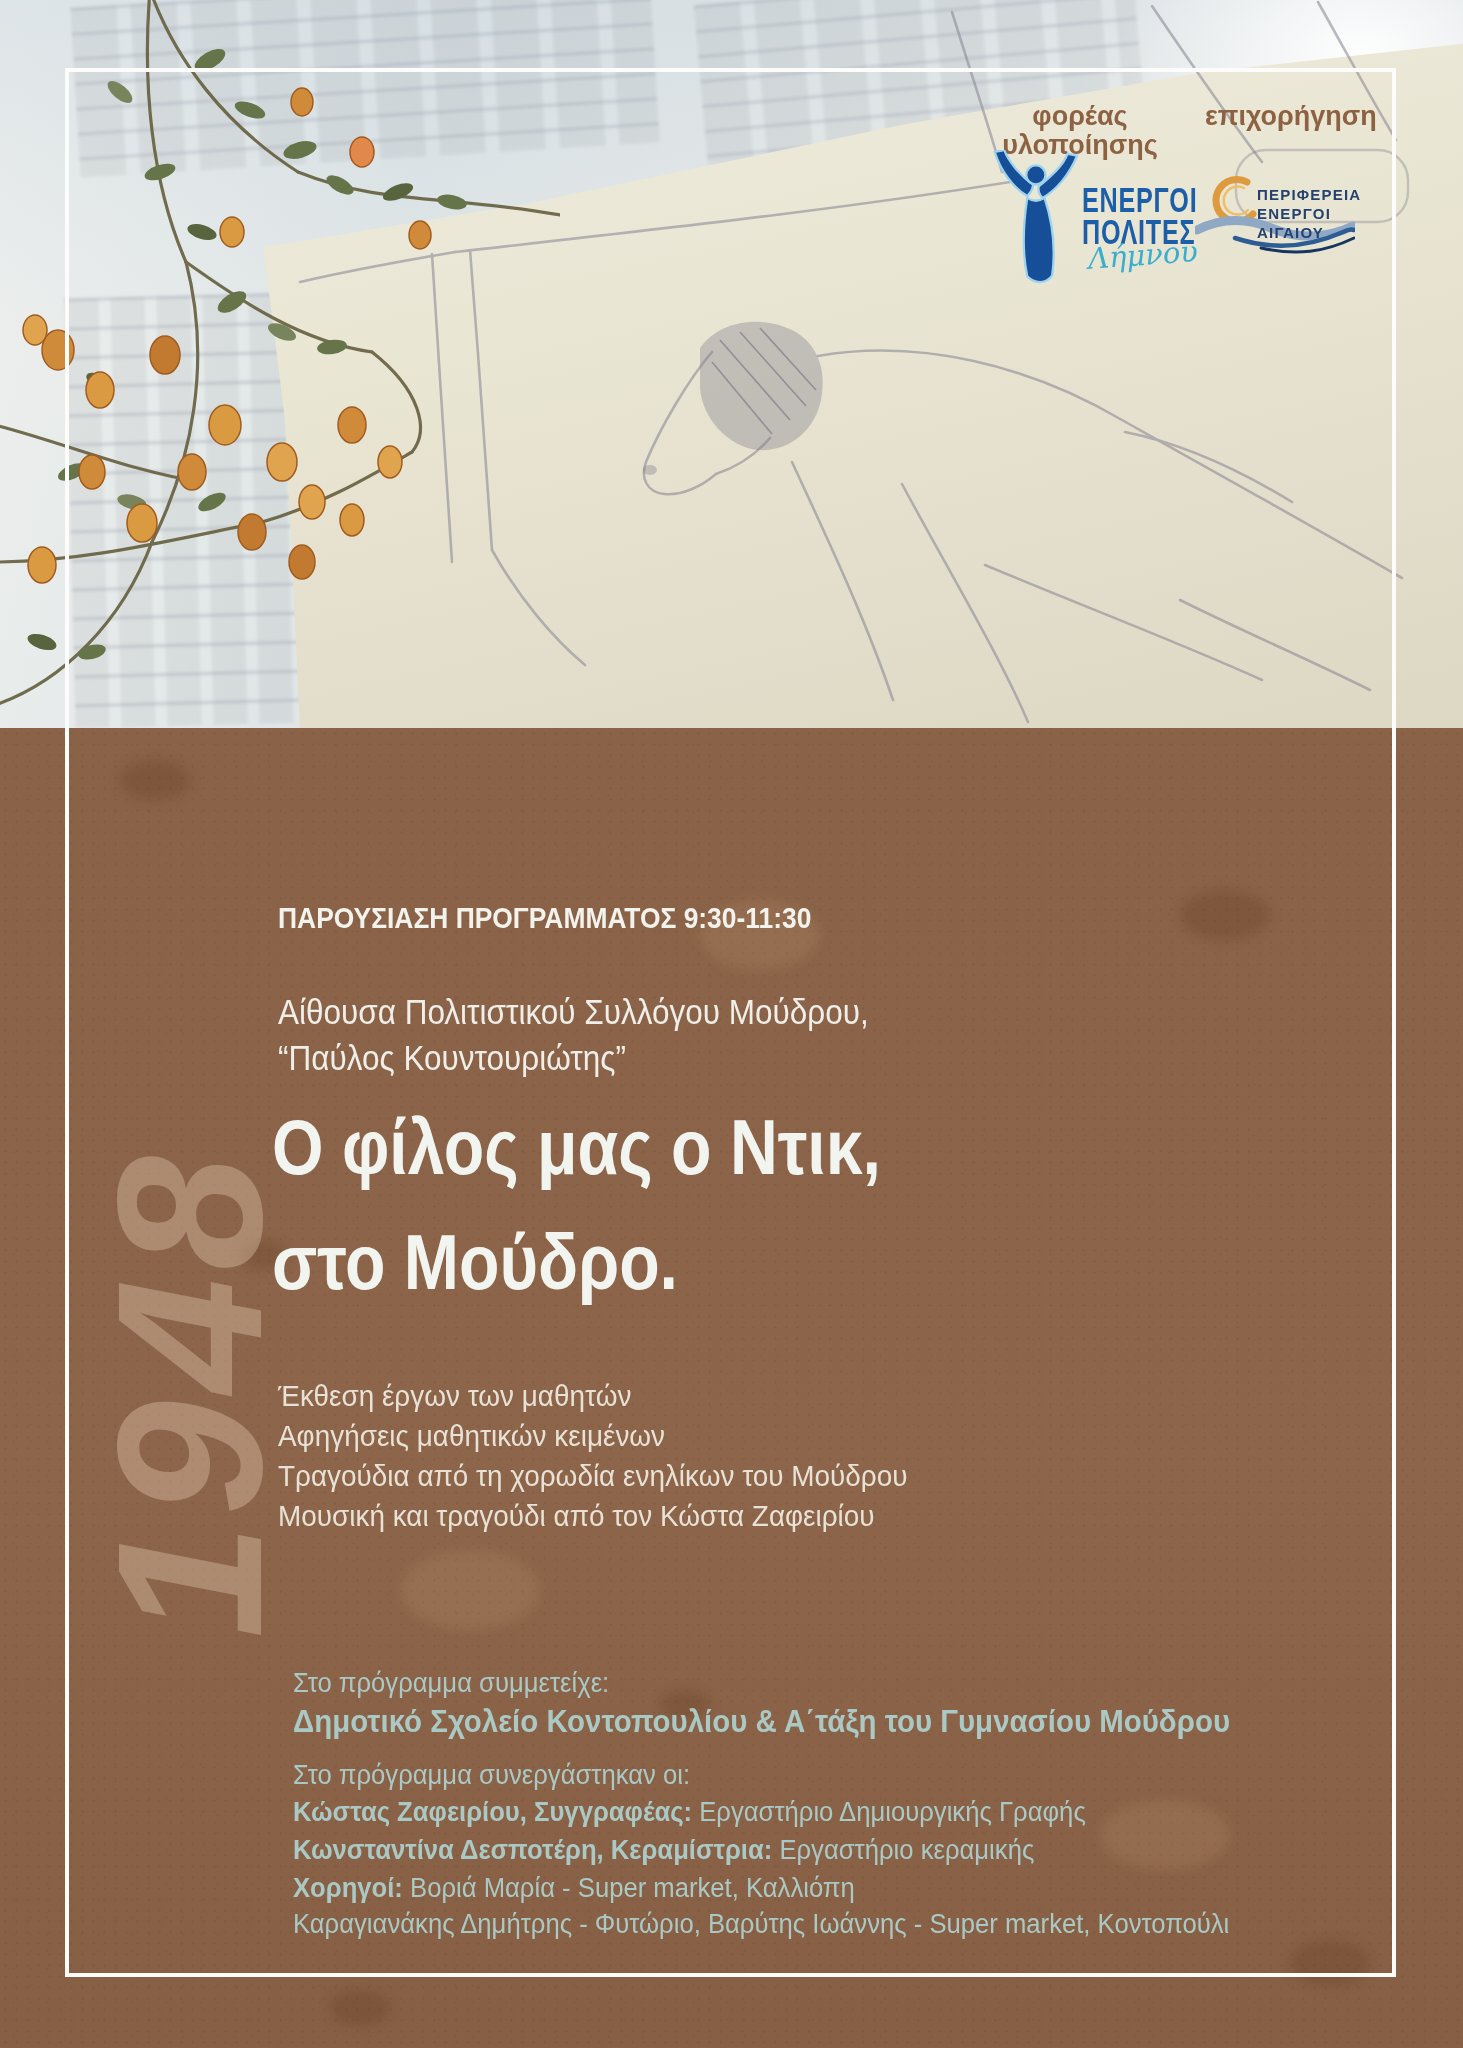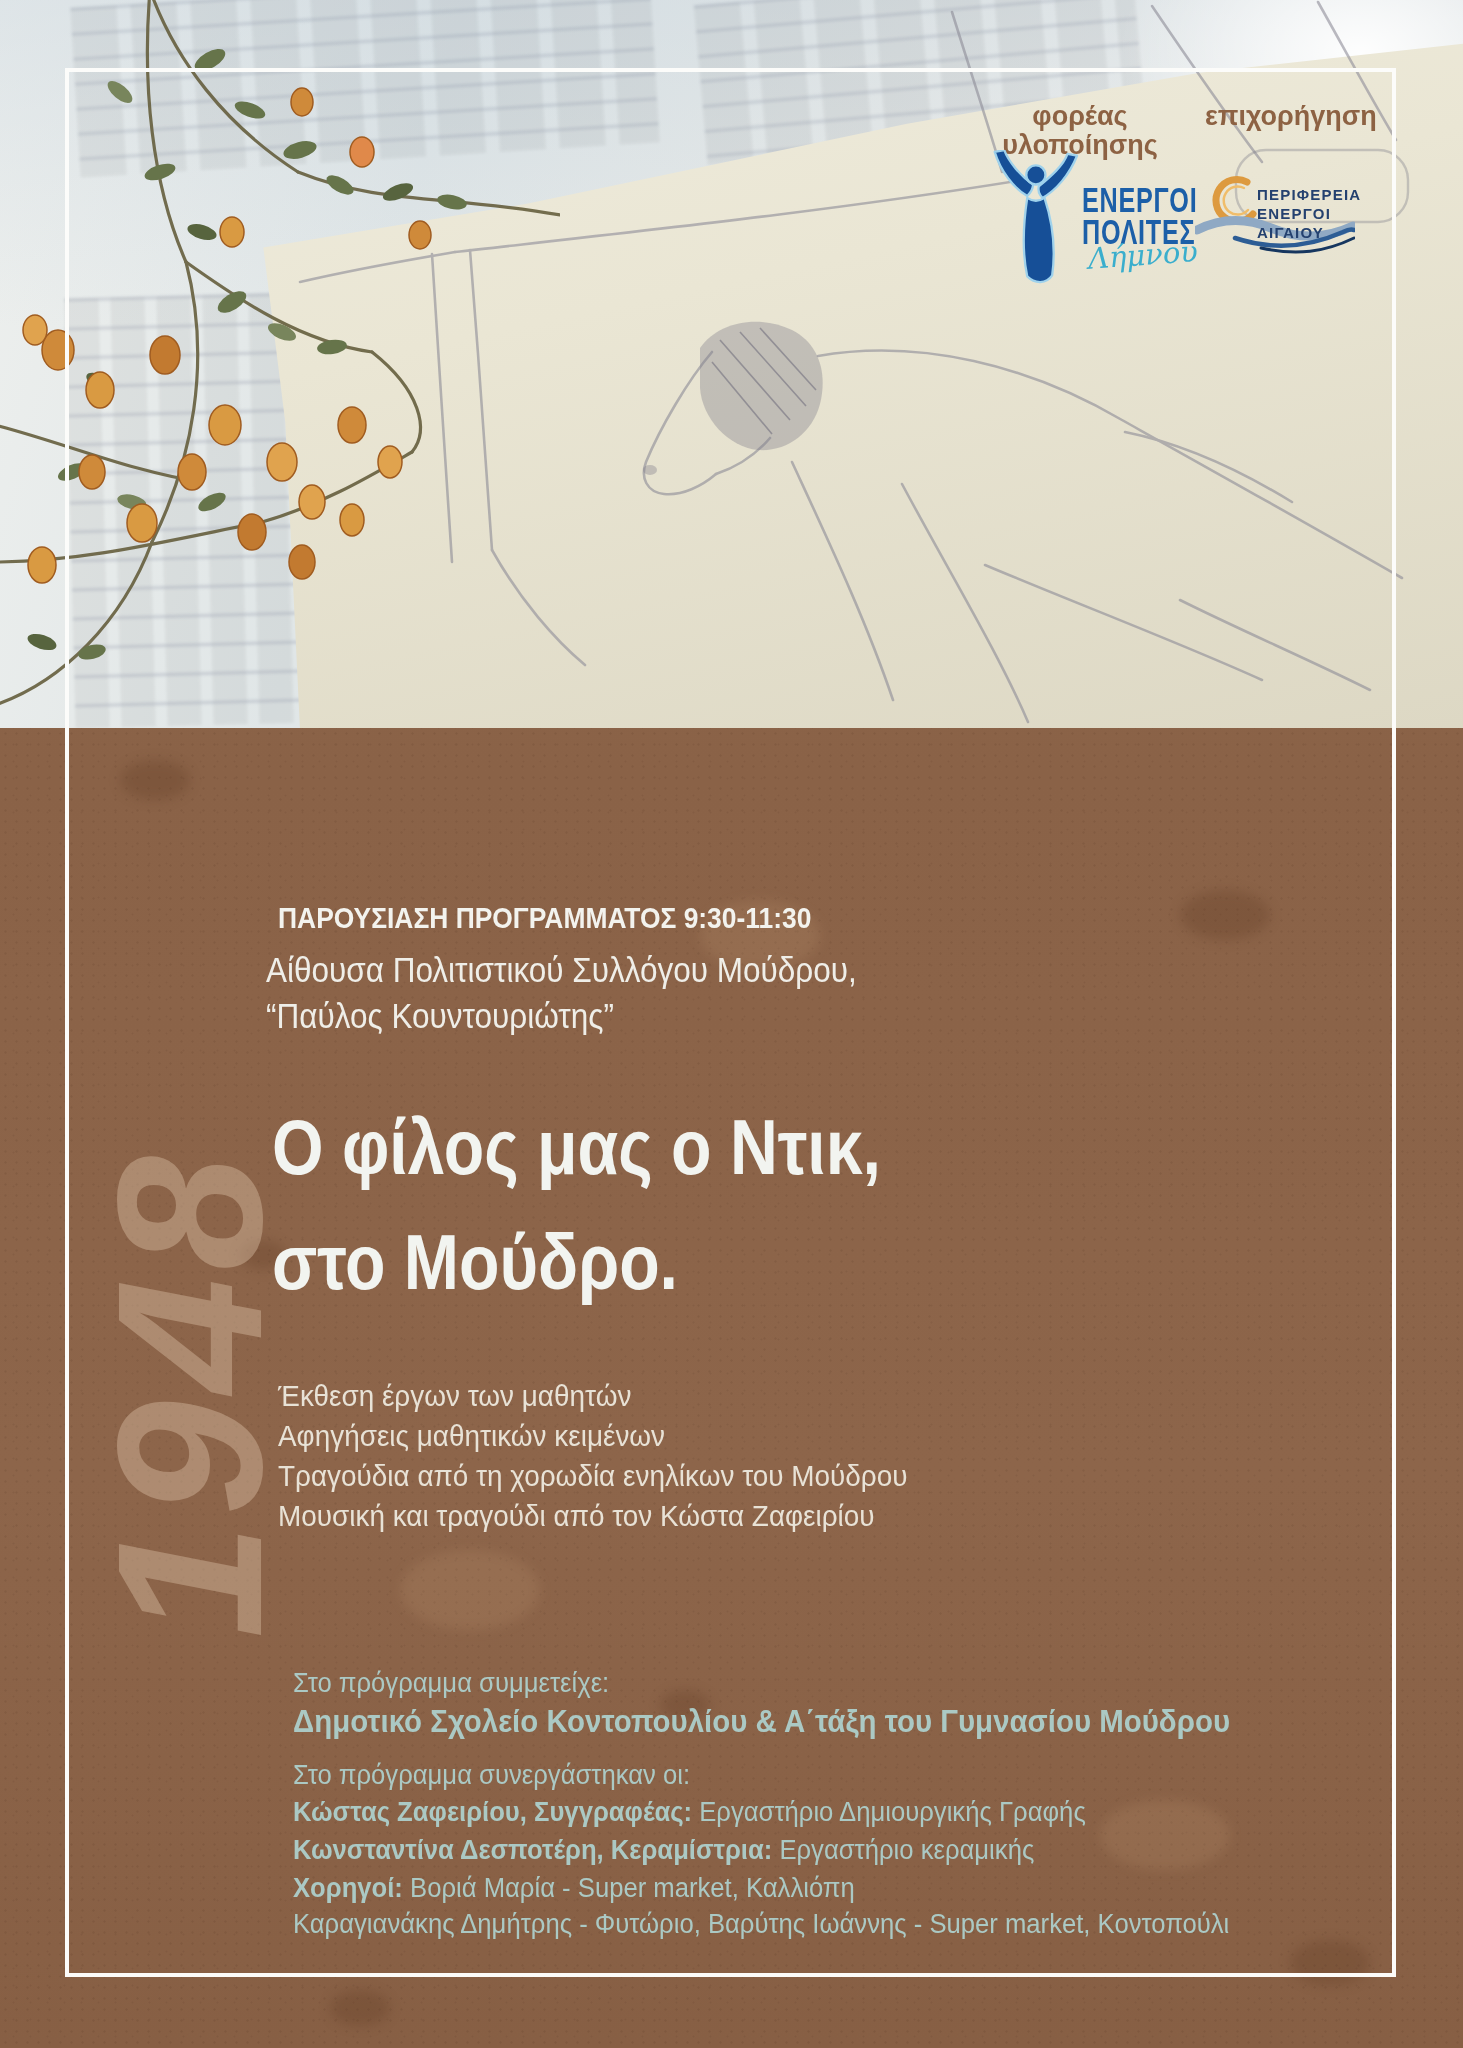--- a/index.html
+++ b/index.html
@@ -50,21 +50,21 @@
     background-image:radial-gradient(rgba(50,26,12,.8) .8px,rgba(0,0,0,0) 1.5px),
                      radial-gradient(rgba(40,20,10,.6) .7px,rgba(0,0,0,0) 1.3px);
     background-size:11px 11px,17px 17px;background-position:0 0,5px 8px;}
   .blotch{position:absolute;border-radius:50%;filter:blur(6px);}
   .dark{background:rgba(82,46,24,.22);}
   .lite{background:rgba(208,168,128,.15);}
 
   
   .date-heading{left:278px;top:784px;font-size:98px;font-weight:700;letter-spacing:1px;color:#a6c7c3;}
   .presentation{left:278px;top:901px;font-size:30px;font-weight:700;color:#f3f3ee;}
-  .venue{left:266px;font-size:35px;font-weight:400;color:#efeee8;}
+  .venue{left:278px;font-size:35px;font-weight:400;color:#efeee8;margin-top:42px;}
   .title-block{left:272px;top:1090px;color:#f2f4f0;font-weight:700;
     font-size:77px;line-height:115px;}
   .program{left:278px;top:1376px;font-size:30px;font-weight:400;line-height:40px;color:#e8e2d6;}
   .credit{left:278px;font-size:27px;color:#abc9c4;margin-left:15px;}
   .credit b{font-weight:700;}
   .year-box{position:absolute;left:92px;top:1130px;width:195px;height:525px;}
   .year-box span{position:absolute;left:50%;top:50%;
     transform:translate(-50%,-50%) rotate(-90deg);
     font-size:206px;font-weight:700;font-style:italic;letter-spacing:8px;
     color:rgba(219,194,167,.42);white-space:nowrap;}

